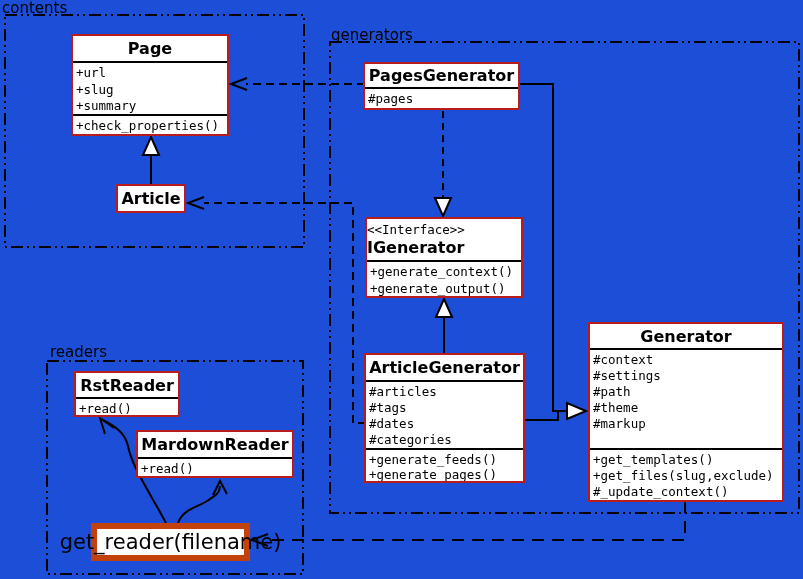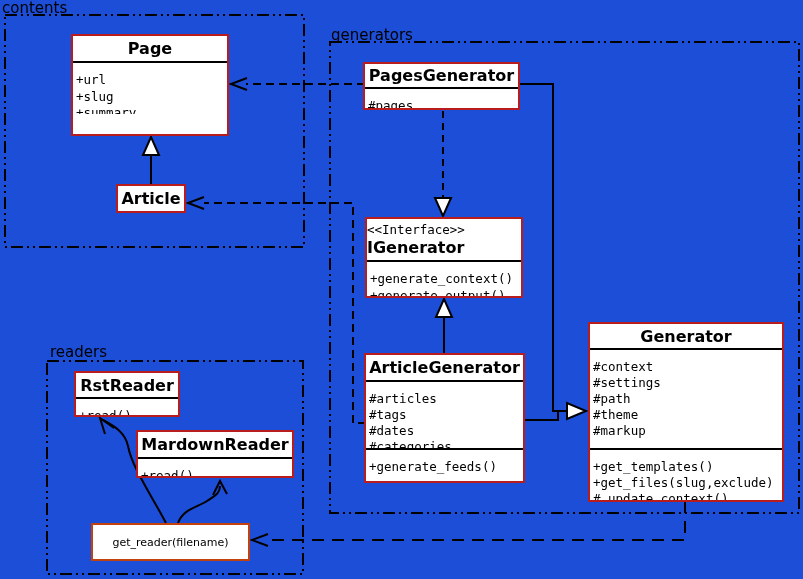--- a/index.html
+++ b/index.html
@@ -5,28 +5,28 @@
   html,body{margin:0;padding:0;background:#fff;}
   .canvas{position:relative;width:803px;height:579px;background:#1d4ed8;color:#000;
           font-family:"DejaVu Sans",sans-serif;overflow:hidden;}
   svg.layer{position:absolute;left:0;top:0;}
   .pkg-label{position:absolute;font-size:15px;line-height:15px;white-space:nowrap;}
   .class-box{position:absolute;background:#fff;border:2px solid #b91c1c;box-sizing:border-box;
              display:flex;flex-direction:column;}
   .ctitle{font-weight:bold;font-size:16px;display:flex;align-items:center;justify-content:center;
           flex:0 0 auto;overflow:hidden;white-space:nowrap;box-sizing:border-box;}
   .sec{border-top:2px solid #000;box-sizing:border-box;overflow:hidden;
-       padding:9px 2px 0 3px;line-height:16.5px;flex:0 0 auto;}
+       padding:2px 2px 0 3px;line-height:16.5px;flex:0 0 auto;}
   .member{font-family:"DejaVu Sans Mono",monospace;font-size:12.5px;white-space:pre;}
   .iface-head{display:flex;flex-direction:column;align-items:flex-start;justify-content:center;
               flex:0 0 auto;box-sizing:border-box;overflow:hidden;}
   .stereo{font-family:"DejaVu Sans Mono",monospace;font-size:12.5px;line-height:16px;}
   .iface-title{font-weight:bold;font-size:16px;line-height:20px;}
-  .plain-box{position:absolute;background:#fff;border:2px solid #c2410c;box-sizing:border-box;
-             display:flex;align-items:center;justify-content:center;font-size:11px;}
+  .plain-box{position:absolute;background:#fff;border:6px solid #c2410c;box-sizing:border-box;
+             display:flex;align-items:center;justify-content:center;font-size:21px;}
 </style>
 </head>
 <body>
 
 <div class="canvas">
 
   <svg class="layer" width="803" height="579" viewBox="0 0 803 579">
     <g stroke="#000" stroke-width="2" fill="none">
 
       <rect x="5" y="15" width="299" height="232" stroke-dasharray="12 4 2 4 2 4"></rect>
@@ -67,20 +67,23 @@
   <div class="pkg-label" style="left:331px;top:28px">generators</div>
   <div class="pkg-label" style="left:50px;top:345px">readers</div>
 
   <div class="class-box" style="left:71px;top:34px;width:158px;height:102px">
     <div class="ctitle" style="height:25px">Page</div>
     <div class="sec" style="height:53px">
         <div class="member">+url</div>
         <div class="member">+slug</div>
         <div class="member">+summary</div>
       </div>
+    <div class="sec" style="height:20px">
+        <div class="member">+check_properties()</div>
+      </div>
   </div>
 
   <div class="class-box" style="left:116px;top:184px;width:70px;height:29px">
     <div class="ctitle" style="flex:1">Article</div>
   </div>
 
   <div class="class-box" style="left:363px;top:62px;width:157px;height:48px">
     <div class="ctitle" style="height:23px">PagesGenerator</div>
     <div class="sec" style="height:21px">
         <div class="member">#pages</div>
@@ -101,20 +104,21 @@
   <div class="class-box" style="left:364px;top:353px;width:161px;height:130px">
     <div class="ctitle" style="height:25px">ArticleGenerator</div>
     <div class="sec" style="height:68px;line-height:16px">
         <div class="member">#articles</div>
         <div class="member">#tags</div>
         <div class="member">#dates</div>
         <div class="member">#categories</div>
       </div>
     <div class="sec" style="height:33px;line-height:15px">
         <div class="member">+generate_feeds()</div>
+        <div class="member">+generate_pages()</div>
       </div>
   </div>
 
   <div class="class-box" style="left:588px;top:322px;width:196px;height:180px">
     <div class="ctitle" style="height:24px">Generator</div>
     <div class="sec" style="height:100px;line-height:16px">
         <div class="member">#context</div>
         <div class="member">#settings</div>
         <div class="member">#path</div>
         <div class="member">#theme</div>

